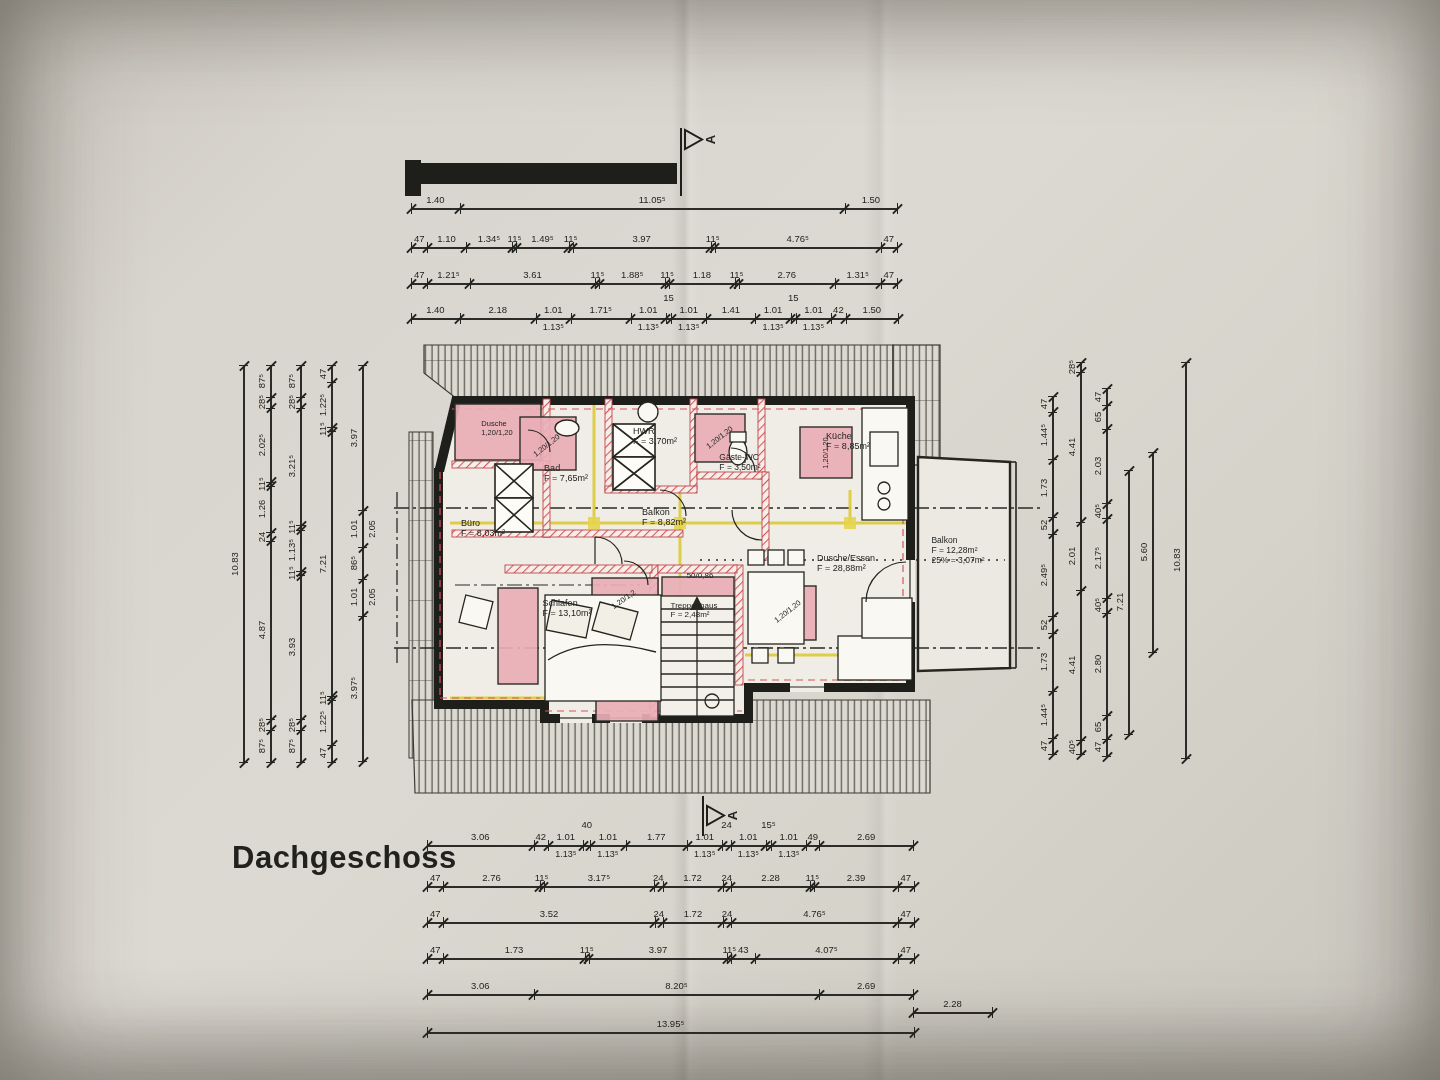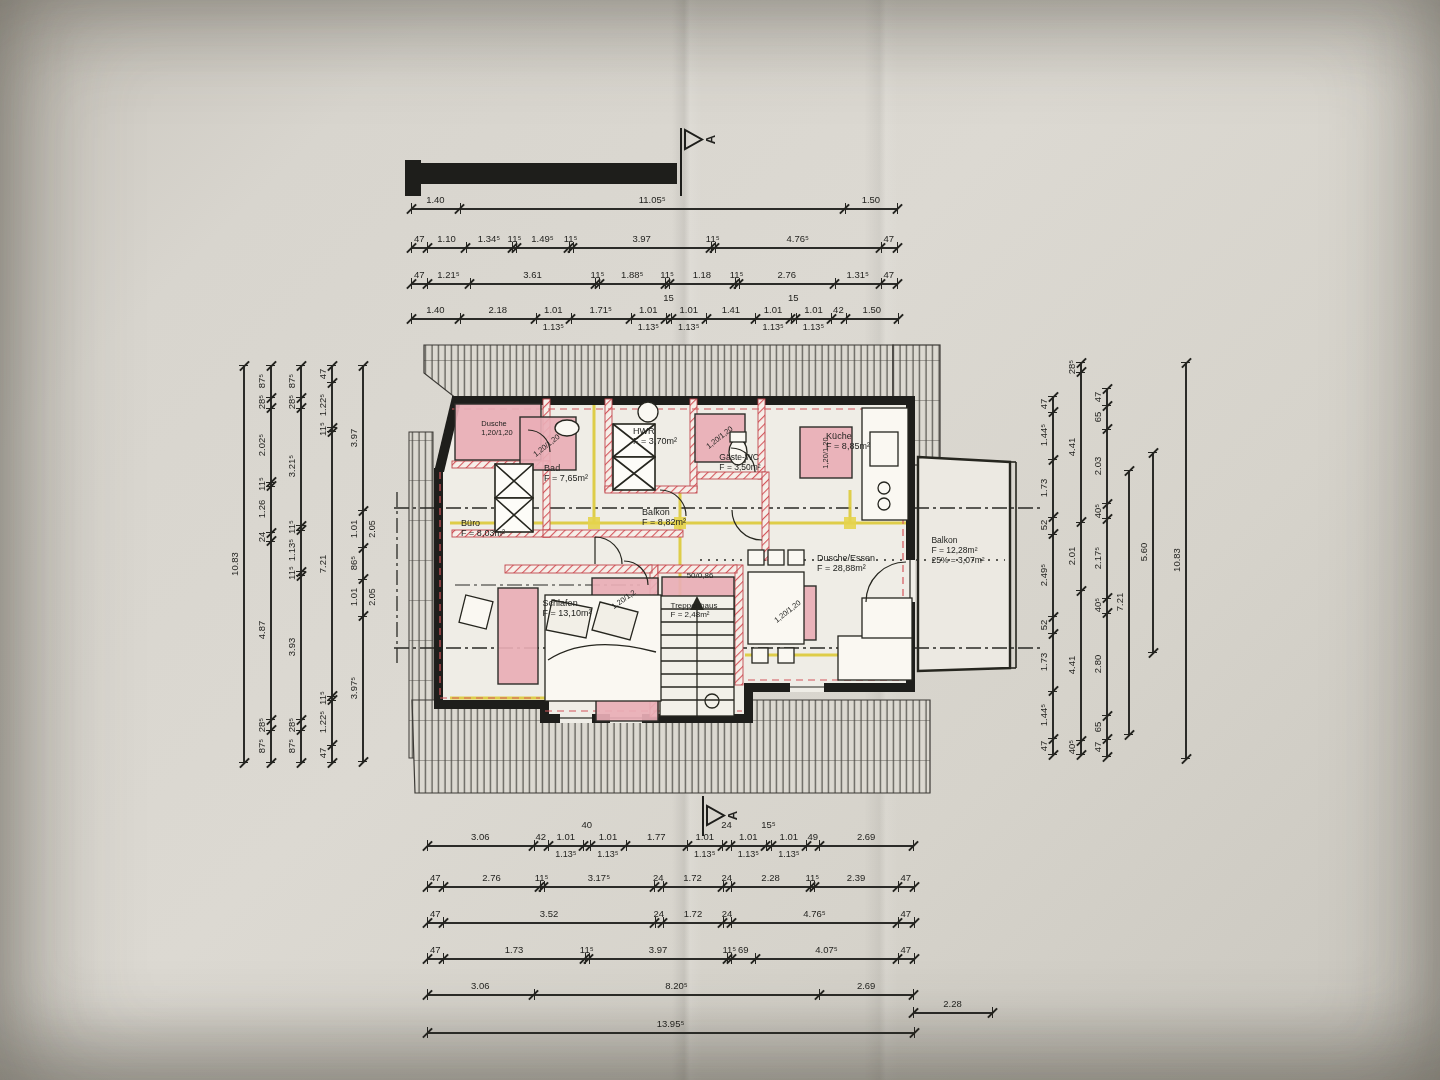--- a/index.html
+++ b/index.html
@@ -207,20 +207,21 @@
     </g>
 
     <g>
       <line x1="681" y1="128" x2="681" y2="196" stroke="#1e1e1b" stroke-width="2"></line>
       <path d="M685,130 L685,149 L702,139.5 Z" fill="none" stroke="#1e1e1b" stroke-width="2"></path>
       <line x1="703" y1="796" x2="703" y2="836" stroke="#1e1e1b" stroke-width="2"></line>
       <path d="M707,806 L707,825 L724,815.5 Z" fill="none" stroke="#1e1e1b" stroke-width="2"></path>
     </g>
   </svg>
 
+  <div id="title">Dachgeschoss</div>
   <div class="marker-a" style="left:706px;top:132px;">A</div>
   <div class="marker-a" style="left:728px;top:808px;">A</div>
   <div id="labels-layer">
       <div class="plabel" style="left: 497px; top: 429px; font-size: 7.5px;">
         <div>Dusche</div>
         <div>1,20/1,20</div>
       </div>
       <div class="plabel" style="left: 566px; top: 473px; font-size: 9px;">
         <div>Bad</div>
         <div>F = 7,65m²</div>
@@ -545,21 +546,21 @@
         <div class="tguide" style="left: 161.752px; top: -5px; width: 1px; height: 11px;"></div>
         <div class="dlab" style="left: 159.745px; top: -14px;">11⁵</div>
         <div class="tick" style="left: 293.796px; top: -0.5px;"></div>
         <div class="tguide" style="left: 300.296px; top: -5px; width: 1px; height: 11px;"></div>
         <div class="dlab" style="left: 231.024px; top: -14px;">3.97</div>
         <div class="tick" style="left: 297.81px; top: -0.5px;"></div>
         <div class="tguide" style="left: 304.31px; top: -5px; width: 1px; height: 11px;"></div>
         <div class="dlab" style="left: 302.303px; top: -14px;">11⁵</div>
         <div class="tick" style="left: 321.889px; top: -0.5px;"></div>
         <div class="tguide" style="left: 328.389px; top: -5px; width: 1px; height: 11px;"></div>
-        <div class="dlab" style="left: 316.349px; top: -14px;">69</div>
+        <div class="dlab" style="left: 316.349px; top: -14px;">43</div>
         <div class="tick" style="left: 464.098px; top: -0.5px;"></div>
         <div class="tguide" style="left: 470.598px; top: -5px; width: 1px; height: 11px;"></div>
         <div class="dlab" style="left: 399.494px; top: -14px;">4.07⁵</div>
         <div class="tick" style="left: 480.5px; top: -0.5px;"></div>
         <div class="tguide" style="left: 487px; top: -5px; width: 1px; height: 11px;"></div>
         <div class="dlab" style="left: 478.799px; top: -14px;">47</div>
       </div>
       <div class="chain" style="left: 427px; top: 994px;">
         <div class="cline" style="width: 486px; height: 1.6px;"></div>
         <div class="tick" style="left: -6.5px; top: -0.5px;"></div>

